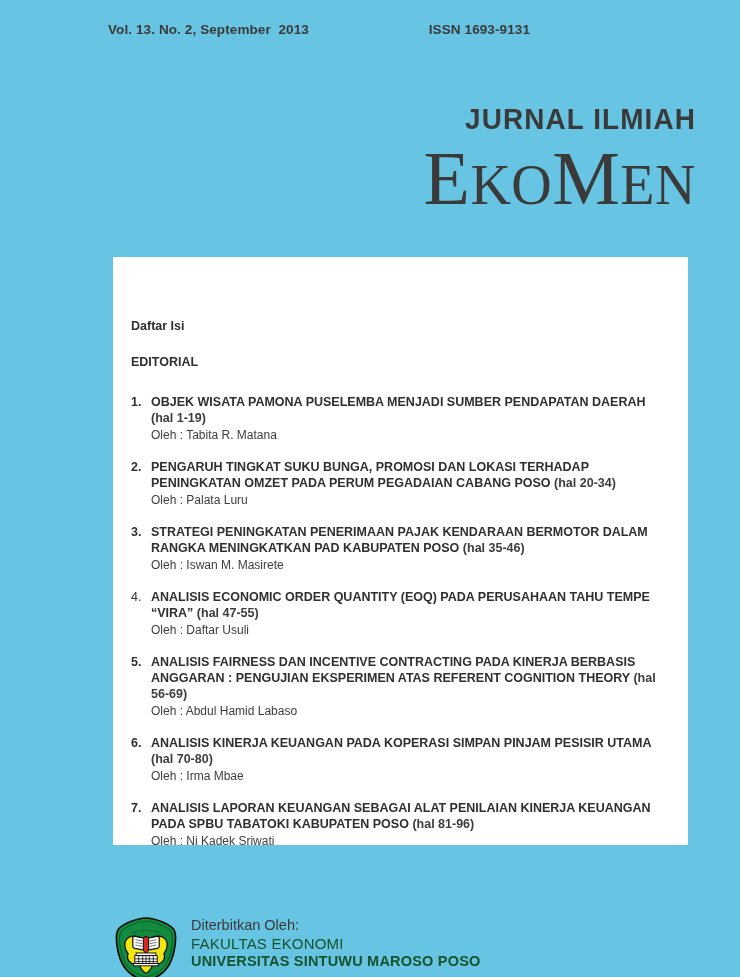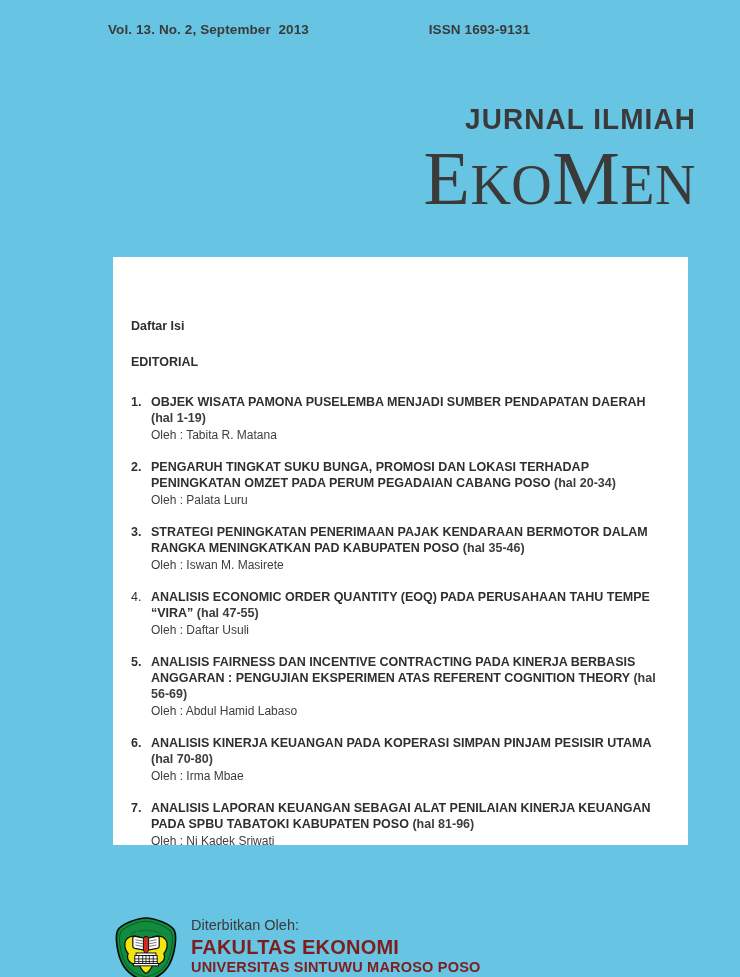--- a/index.html
+++ b/index.html
@@ -164,32 +164,32 @@
     margin-left: 12px;
     padding-top: 3px;
   }
   .pub-by {
     font-size: 14.5px;
     font-weight: normal;
     line-height: 1.22;
     color: #3a3a3a;
   }
   .fac-line {
-    font-size: 20px;
-    font-weight: bold;
+    font-size: 15px;
+    font-weight: normal;
     line-height: 1.22;
     letter-spacing: 0.2px;
-    color: #7f1d1d;
+    color: #14532d;
   }
   .univ-line {
     font-size: 14.5px;
     font-weight: bold;
     line-height: 1.22;
     letter-spacing: 0.2px;
-    color: #7f1d1d;
+    color: #14532d;
   }
 </style>
 </head>
 <body style="background: rgb(104, 196, 227);">
 
 <div class="masthead">
   <div class="vol-line">Vol. 13. No. 2, September  2013</div>
   <div class="issn-line">ISSN 1693-9131</div>
 </div>
 

